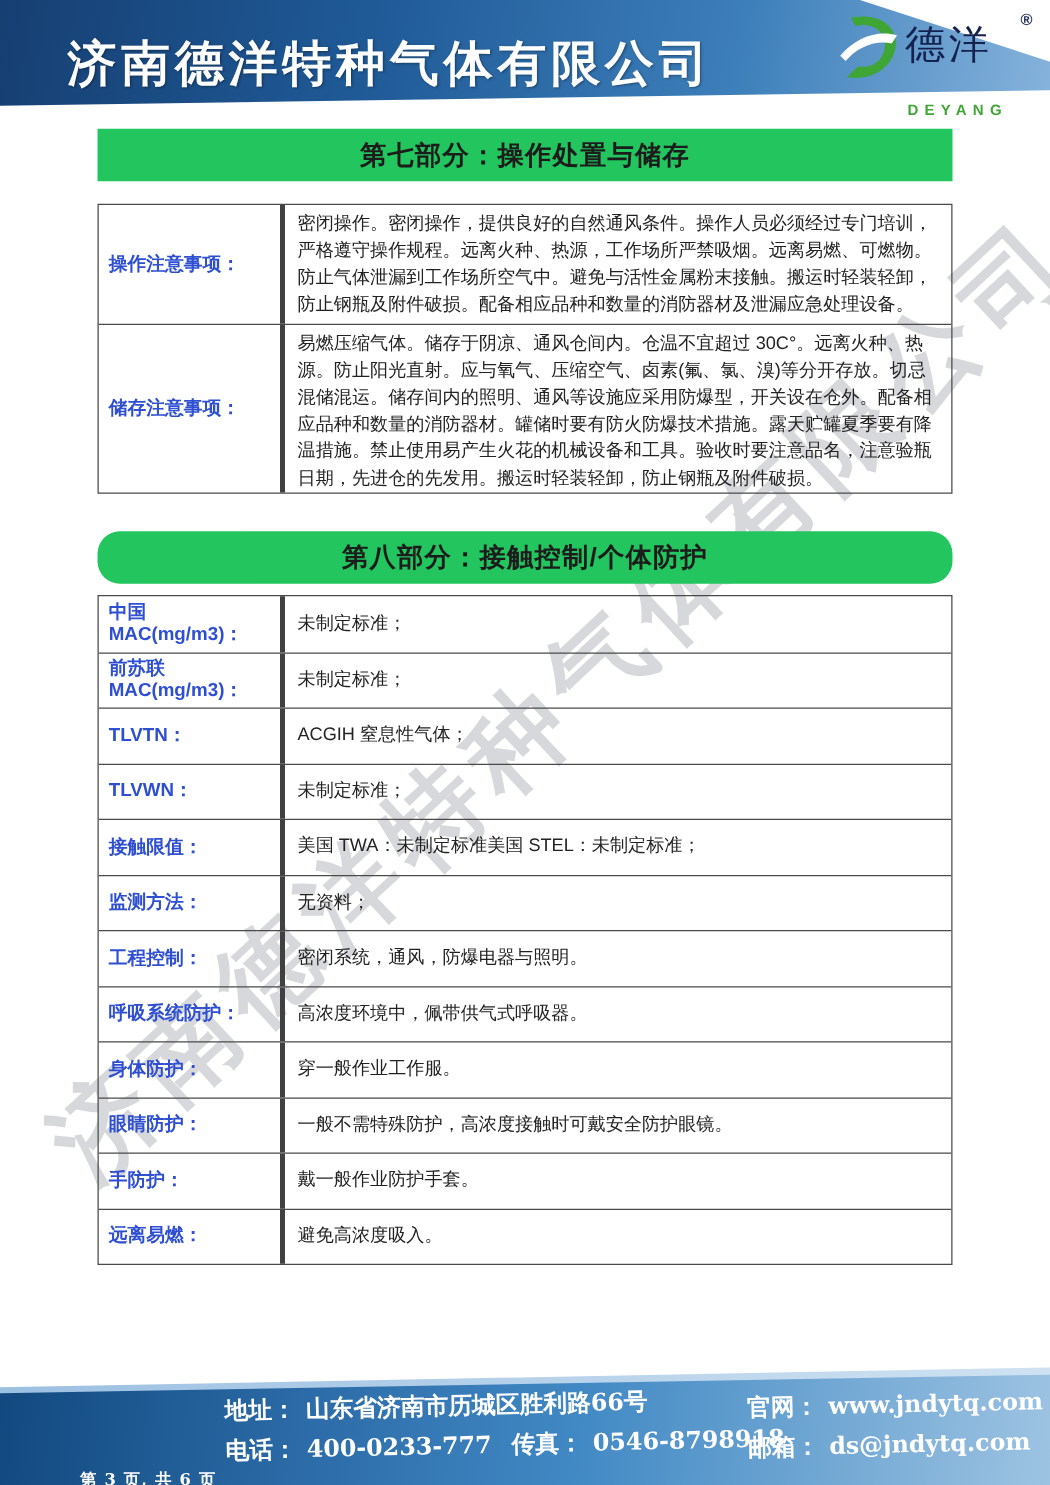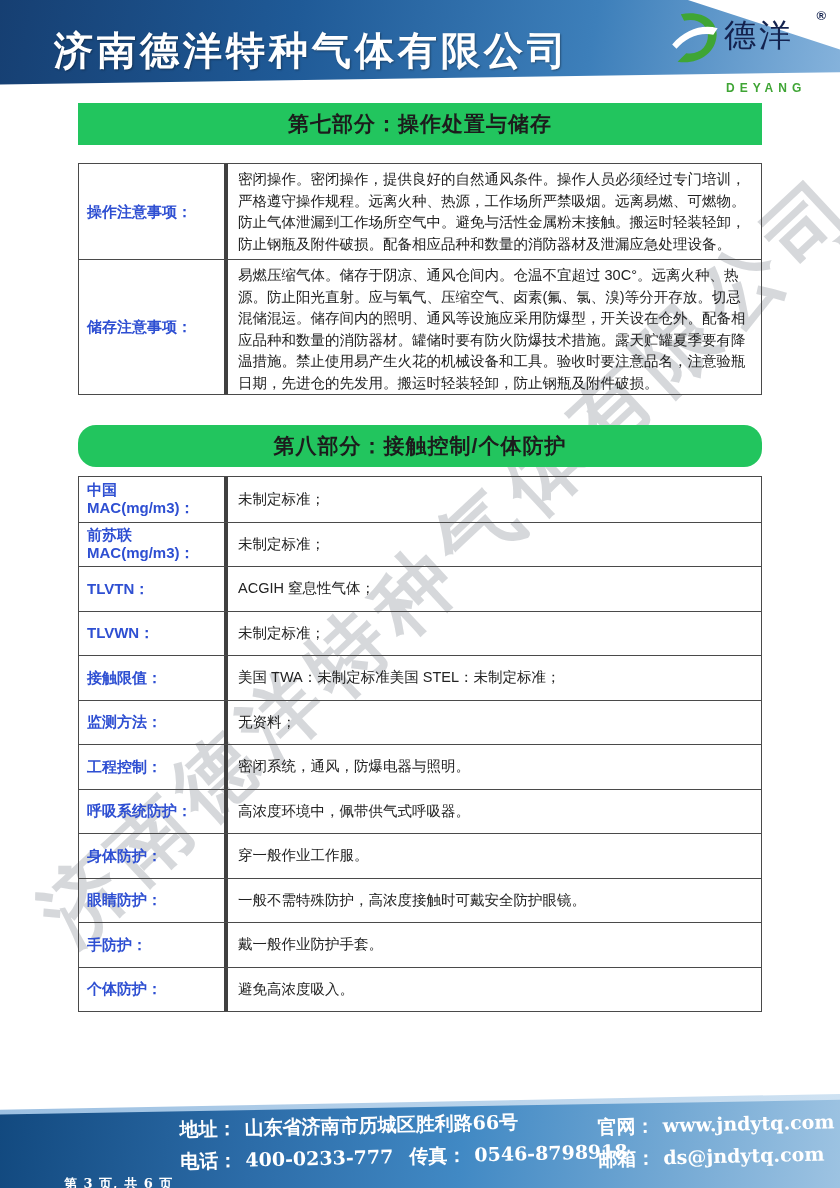--- a/index.html
+++ b/index.html
@@ -162,21 +162,21 @@
     </div>
     <div class="row r-h44">
       <div class="cell-label">眼睛防护：</div>
       <div class="cell-value">一般不需特殊防护，高浓度接触时可戴安全防护眼镜。</div>
     </div>
     <div class="row r-h44">
       <div class="cell-label">手防护：</div>
       <div class="cell-value">戴一般作业防护手套。</div>
     </div>
     <div class="row r-h44">
-      <div class="cell-label">个体防护：</div>
+      <div class="cell-label">远离易燃：</div>
       <div class="cell-value">避免高浓度吸入。</div>
     </div>
   </div>
 
   <div class="footer-highlight"></div>
   <div class="footer-band"></div>
 
   <div class="footer-content page-info">第 3 页, 共 6 页</div>
 
   <div class="footer-content contact-block">

